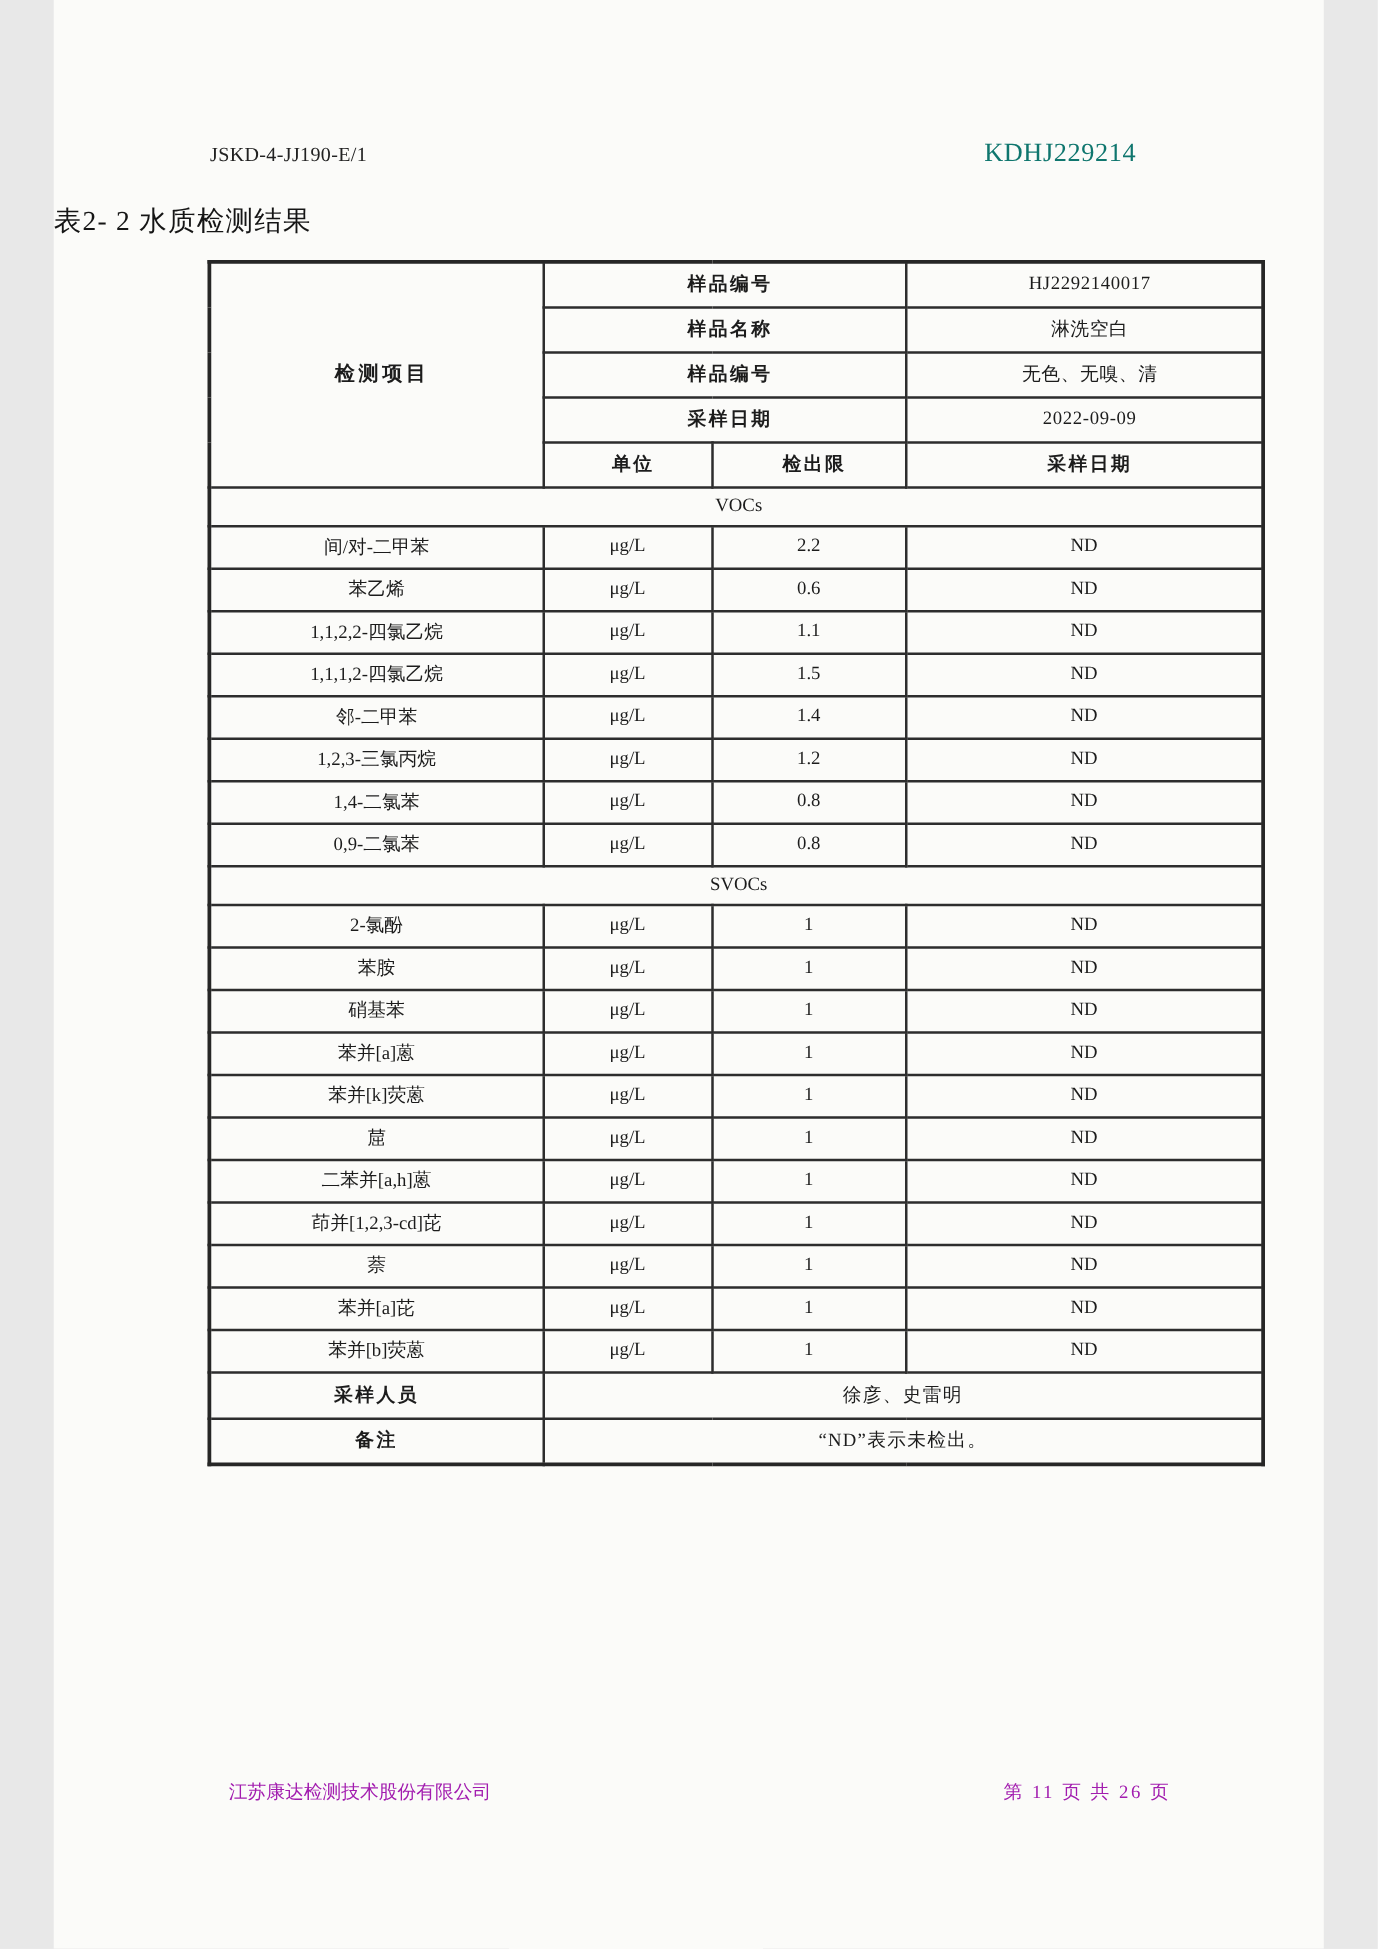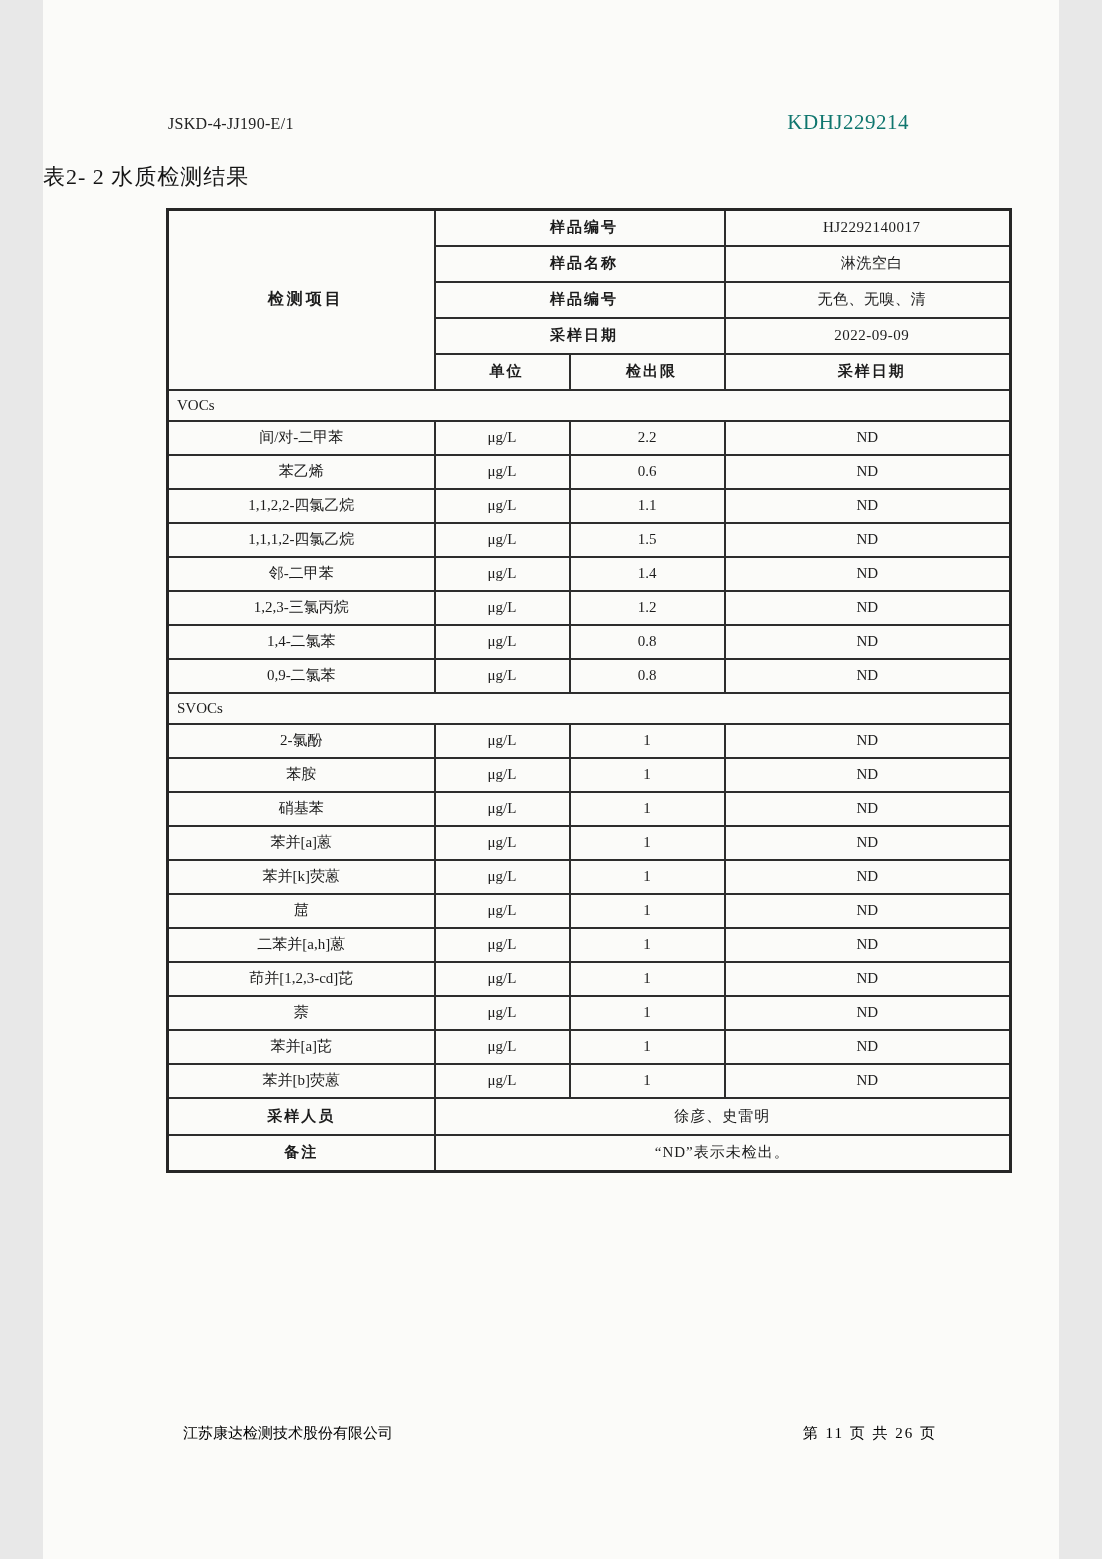--- a/index.html
+++ b/index.html
@@ -49,37 +49,37 @@
   }
   table.results td {
     border: 2px solid #2d2d2d;
     text-align: center;
     vertical-align: middle;
     padding: 0 4px;
     overflow: hidden;
   }
   table.results { border: 3px solid #262626; }
   tr.meta td, tr.colhead td { height: 36px; padding-left: 13px; }
-  tr.band td { height: 31px; text-align: left; padding-left: 8px; font-size: 15px; }
+  tr.band td { height: 31px; text-align: center; padding-left: 8px; font-size: 15px; }
   tr.data td { height: 34px; }
   tr.frow td { height: 37px; }
   td.lbl { font-weight: bold; letter-spacing: 2px; }
   td.item-hd { font-weight: bold; letter-spacing: 3px; font-size: 16px; }
   td.val { letter-spacing: 0.5px; }
   td.leftval { text-align: left; padding-left: 9px; letter-spacing: 1px; }
   .doc-footer {
     position: absolute;
     top: 1424px;
     left: 140px;
     right: 122px;
     display: flex;
     justify-content: space-between;
     align-items: baseline;
     font-size: 15px;
-    color: #000000;
+    color: #a21caf;
   }
   .footer-page { letter-spacing: 2px; }
 </style>
 </head>
 <body>
 
 <div class="page">
 
   <div class="doc-header">
     <span class="doc-code">JSKD-4-JJ190-E/1</span>

